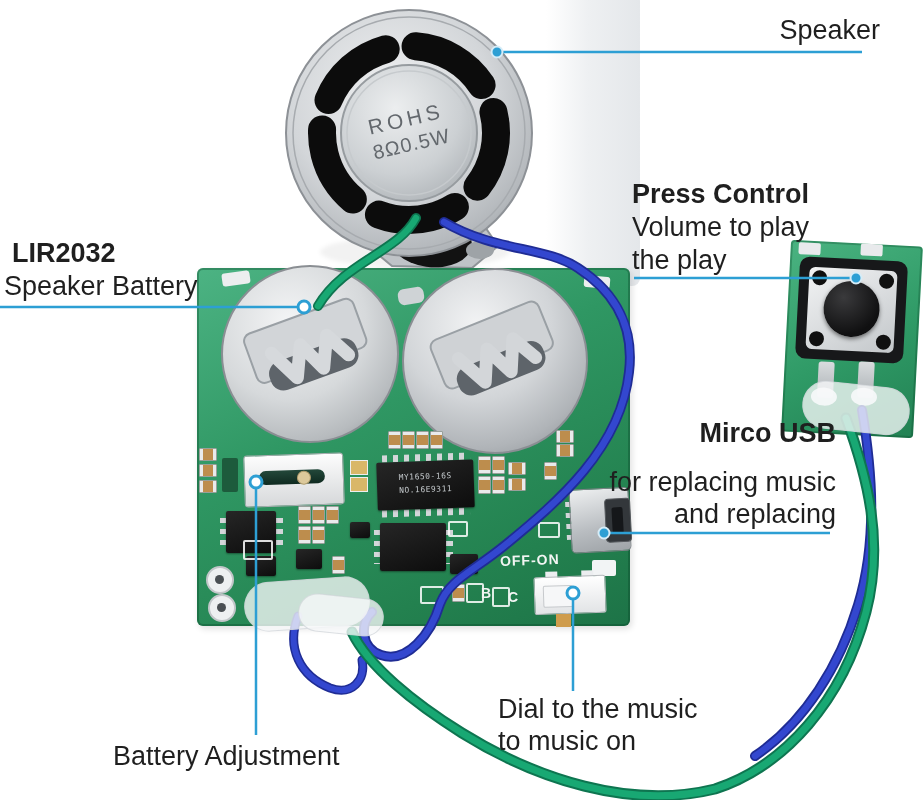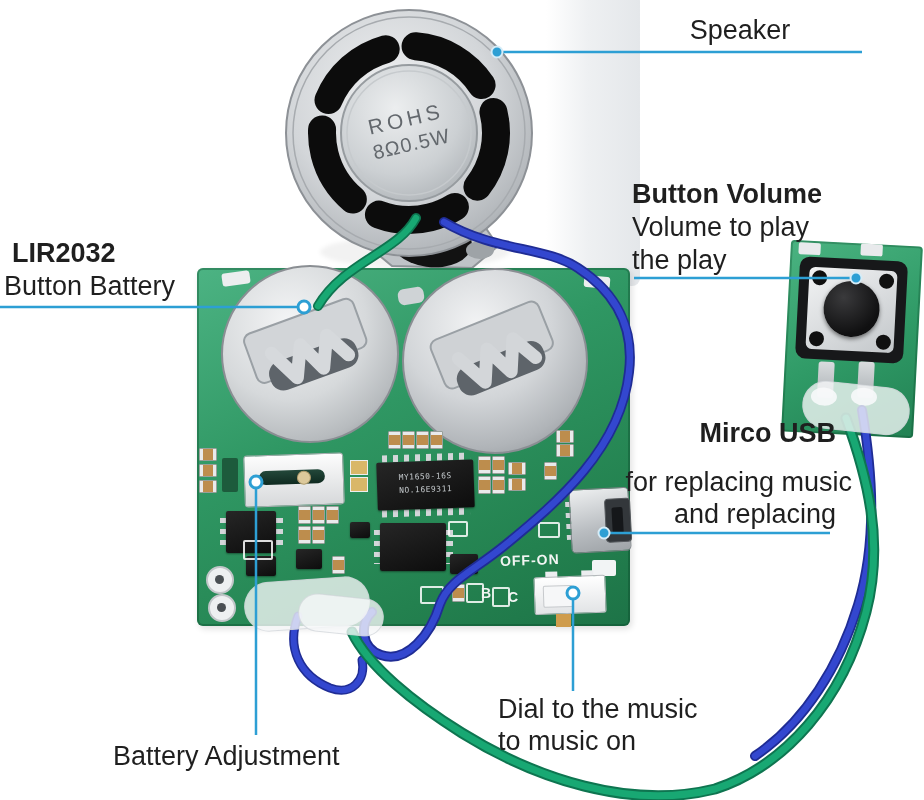--- a/index.html
+++ b/index.html
@@ -249,29 +249,29 @@
   <line x1="634" y1="278" x2="850" y2="278" stroke="#2d9fd4" stroke-width="2.5"></line>
   <circle cx="856" cy="278" r="5.5" fill="#2d9fd4" stroke="#d6ecf7" stroke-width="2"></circle>
   <line x1="610" y1="533" x2="830" y2="533" stroke="#2d9fd4" stroke-width="2.5"></line>
   <circle cx="604" cy="533" r="5.5" fill="#2d9fd4" stroke="#d6ecf7" stroke-width="2"></circle>
   <line x1="573" y1="600" x2="573" y2="691" stroke="#2d9fd4" stroke-width="2.5"></line>
   <circle cx="573" cy="593" r="6" fill="#ffffff" stroke="#2d9fd4" stroke-width="3"></circle>
   <line x1="256" y1="489" x2="256" y2="735" stroke="#2d9fd4" stroke-width="2.5"></line>
   <circle cx="256" cy="482" r="6" fill="#ffffff" stroke="#2d9fd4" stroke-width="3"></circle>
 </svg>
 
-<div class="label" style="left:640px;top:15px;width:200px;text-align:center">Speaker</div>
+<div class="label" style="left:680px;top:15px;width:200px;text-align:right">Speaker</div>
 
 <div class="label b" style="left:12px;top:238px">LIR2032</div>
-<div class="label" style="left:4px;top:271px">Button Battery</div>
-
-<div class="label b" style="left:632px;top:179px">Button Volume</div>
+<div class="label" style="left:4px;top:271px">Speaker Battery</div>
+
+<div class="label b" style="left:632px;top:179px">Press Control</div>
 <div class="label" style="left:632px;top:212px">Volume to play</div>
 <div class="label" style="left:632px;top:245px">the play</div>
 
 <div class="label b r" style="left:556px;top:418px;width:280px">Mirco USB</div>
-<div class="label r" style="left:572px;top:467px;width:280px">for replacing music</div>
+<div class="label r" style="left:556px;top:467px;width:280px">for replacing music</div>
 <div class="label r" style="left:556px;top:499px;width:280px">and replacing</div>
 
 <div class="label" style="left:498px;top:694px">Dial to the music</div>
 <div class="label" style="left:498px;top:726px">to music on</div>
 
 <div class="label" style="left:113px;top:741px">Battery Adjustment</div>
 
 </body></html>

